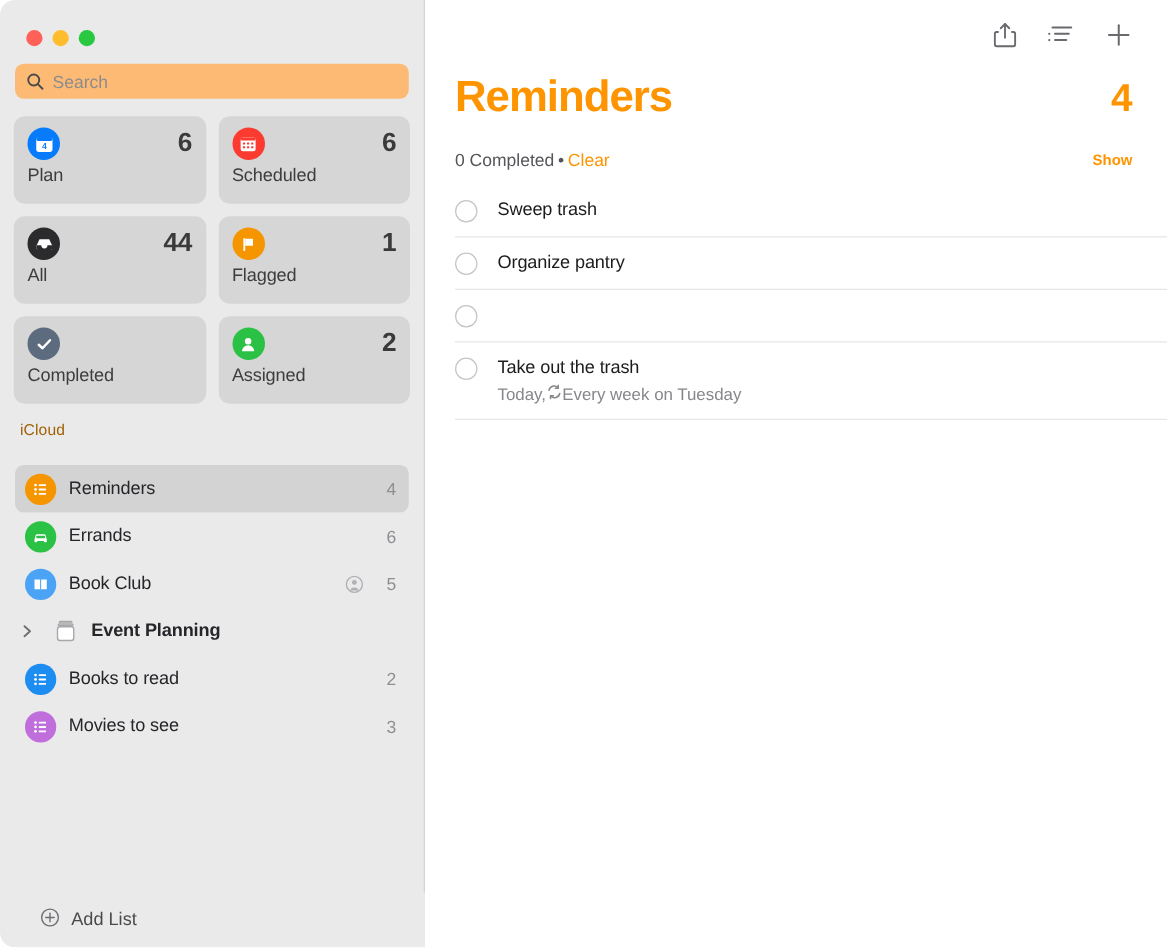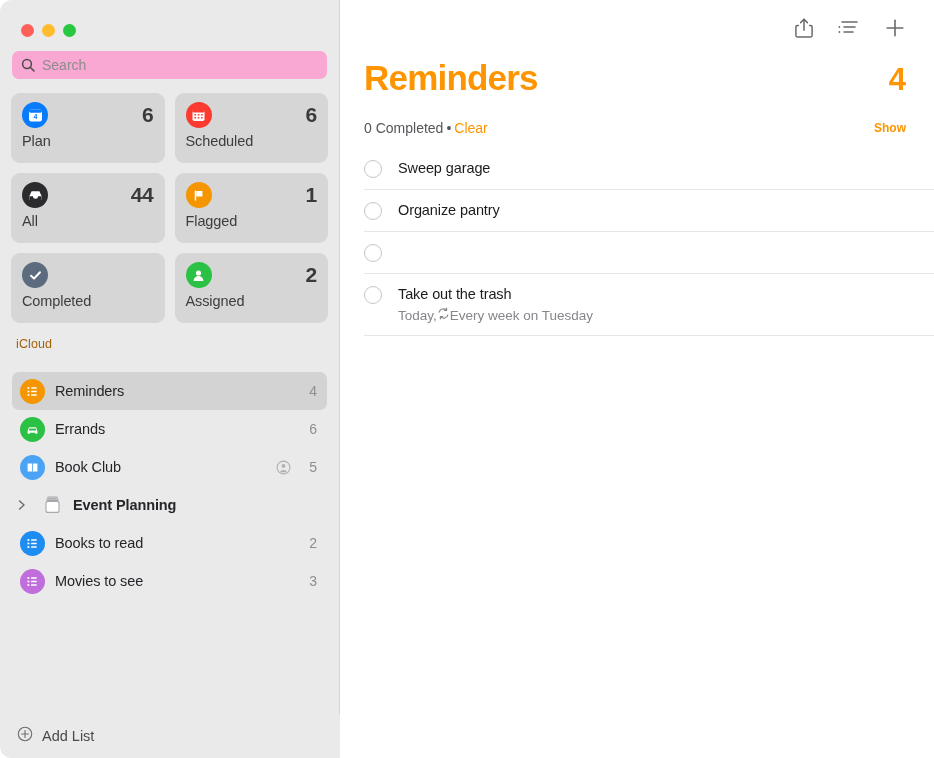--- a/index.html
+++ b/index.html
@@ -43,21 +43,21 @@
     border-radius: 50%;
     display: block;
   }
   .light.red    { background: #ff6159; }
   .light.yellow { background: #ffbd2e; }
   .light.green  { background: #28c840; }
 
   .search-wrap { padding: 14px 12px 0 12px; }
   .search-box {
     height: 28px;
-    background: #f9a8d4;
+    background: #fdba74;
     border-radius: 7px;
     display: flex;
     align-items: center;
     gap: 7px;
     padding: 0 9px;
   }
   .search-box svg { flex: 0 0 auto; display: block; }
   .search-input {
     border: none; outline: none; background: transparent;
     font-family: "Liberation Sans", sans-serif;
@@ -168,21 +168,21 @@
   }
   .group-name {
     font-size: 14.5px;
     color: #26262a;
     font-weight: bold;
     letter-spacing: -0.1px;
   }
 
   .add-list {
     position: absolute;
-    left: 1px; bottom: 0;
+    left: 16px; bottom: 0;
     width: 340px;
     height: 44px;
     display: flex;
     align-items: center;
     gap: 9px;
     padding-left: 16px;
     background: #eaeaea;
     cursor: default;
   }
   .add-list-label { font-size: 14.5px; color: #4a4a4a; }
@@ -540,21 +540,21 @@
         <span>0 Completed</span><span class="dot-sep">•</span><span class="clear-link">Clear</span>
       </span>
       <span class="show-link">Show</span>
     </div>
 
     <div class="reminders">
 
       <div class="reminder">
         <span class="checkbox"></span>
         <span class="reminder-body">
-          <span class="reminder-title">Sweep garage</span>
+          <span class="reminder-title">Sweep trash</span>
         </span>
       </div>
 
       <div class="reminder">
         <span class="checkbox"></span>
         <span class="reminder-body">
           <span class="reminder-title">Organize pantry</span>
         </span>
       </div>
 

